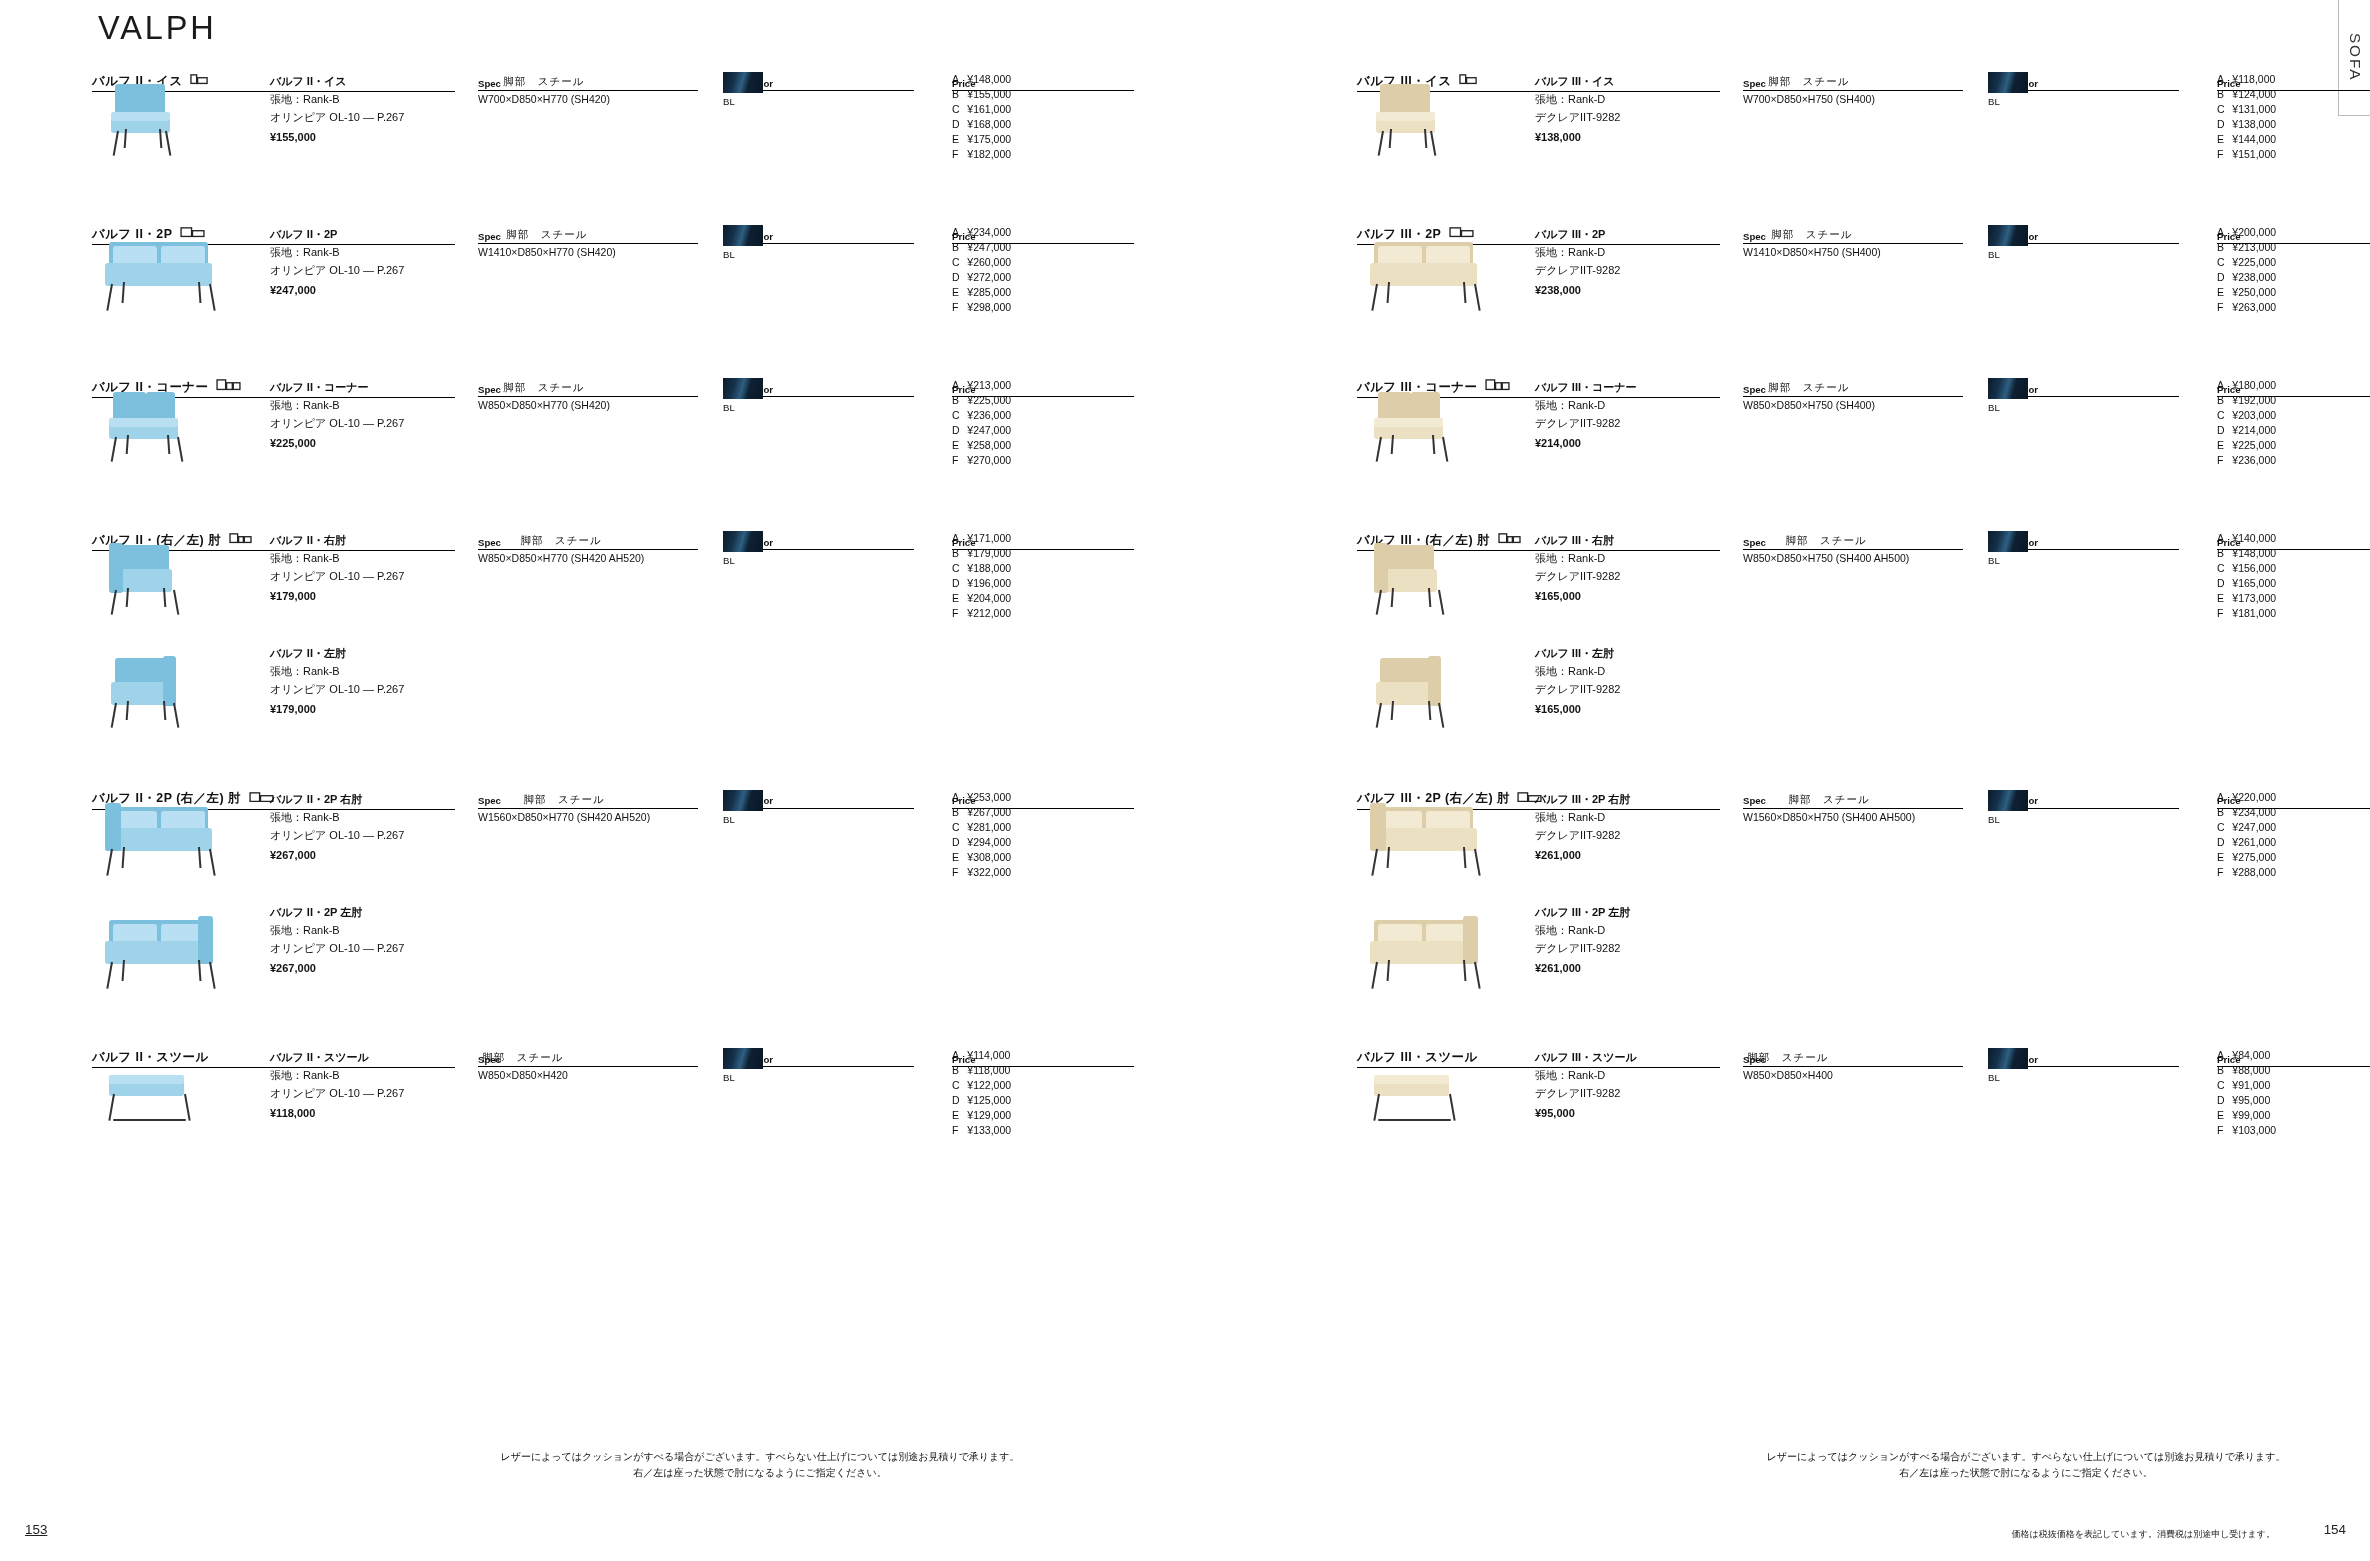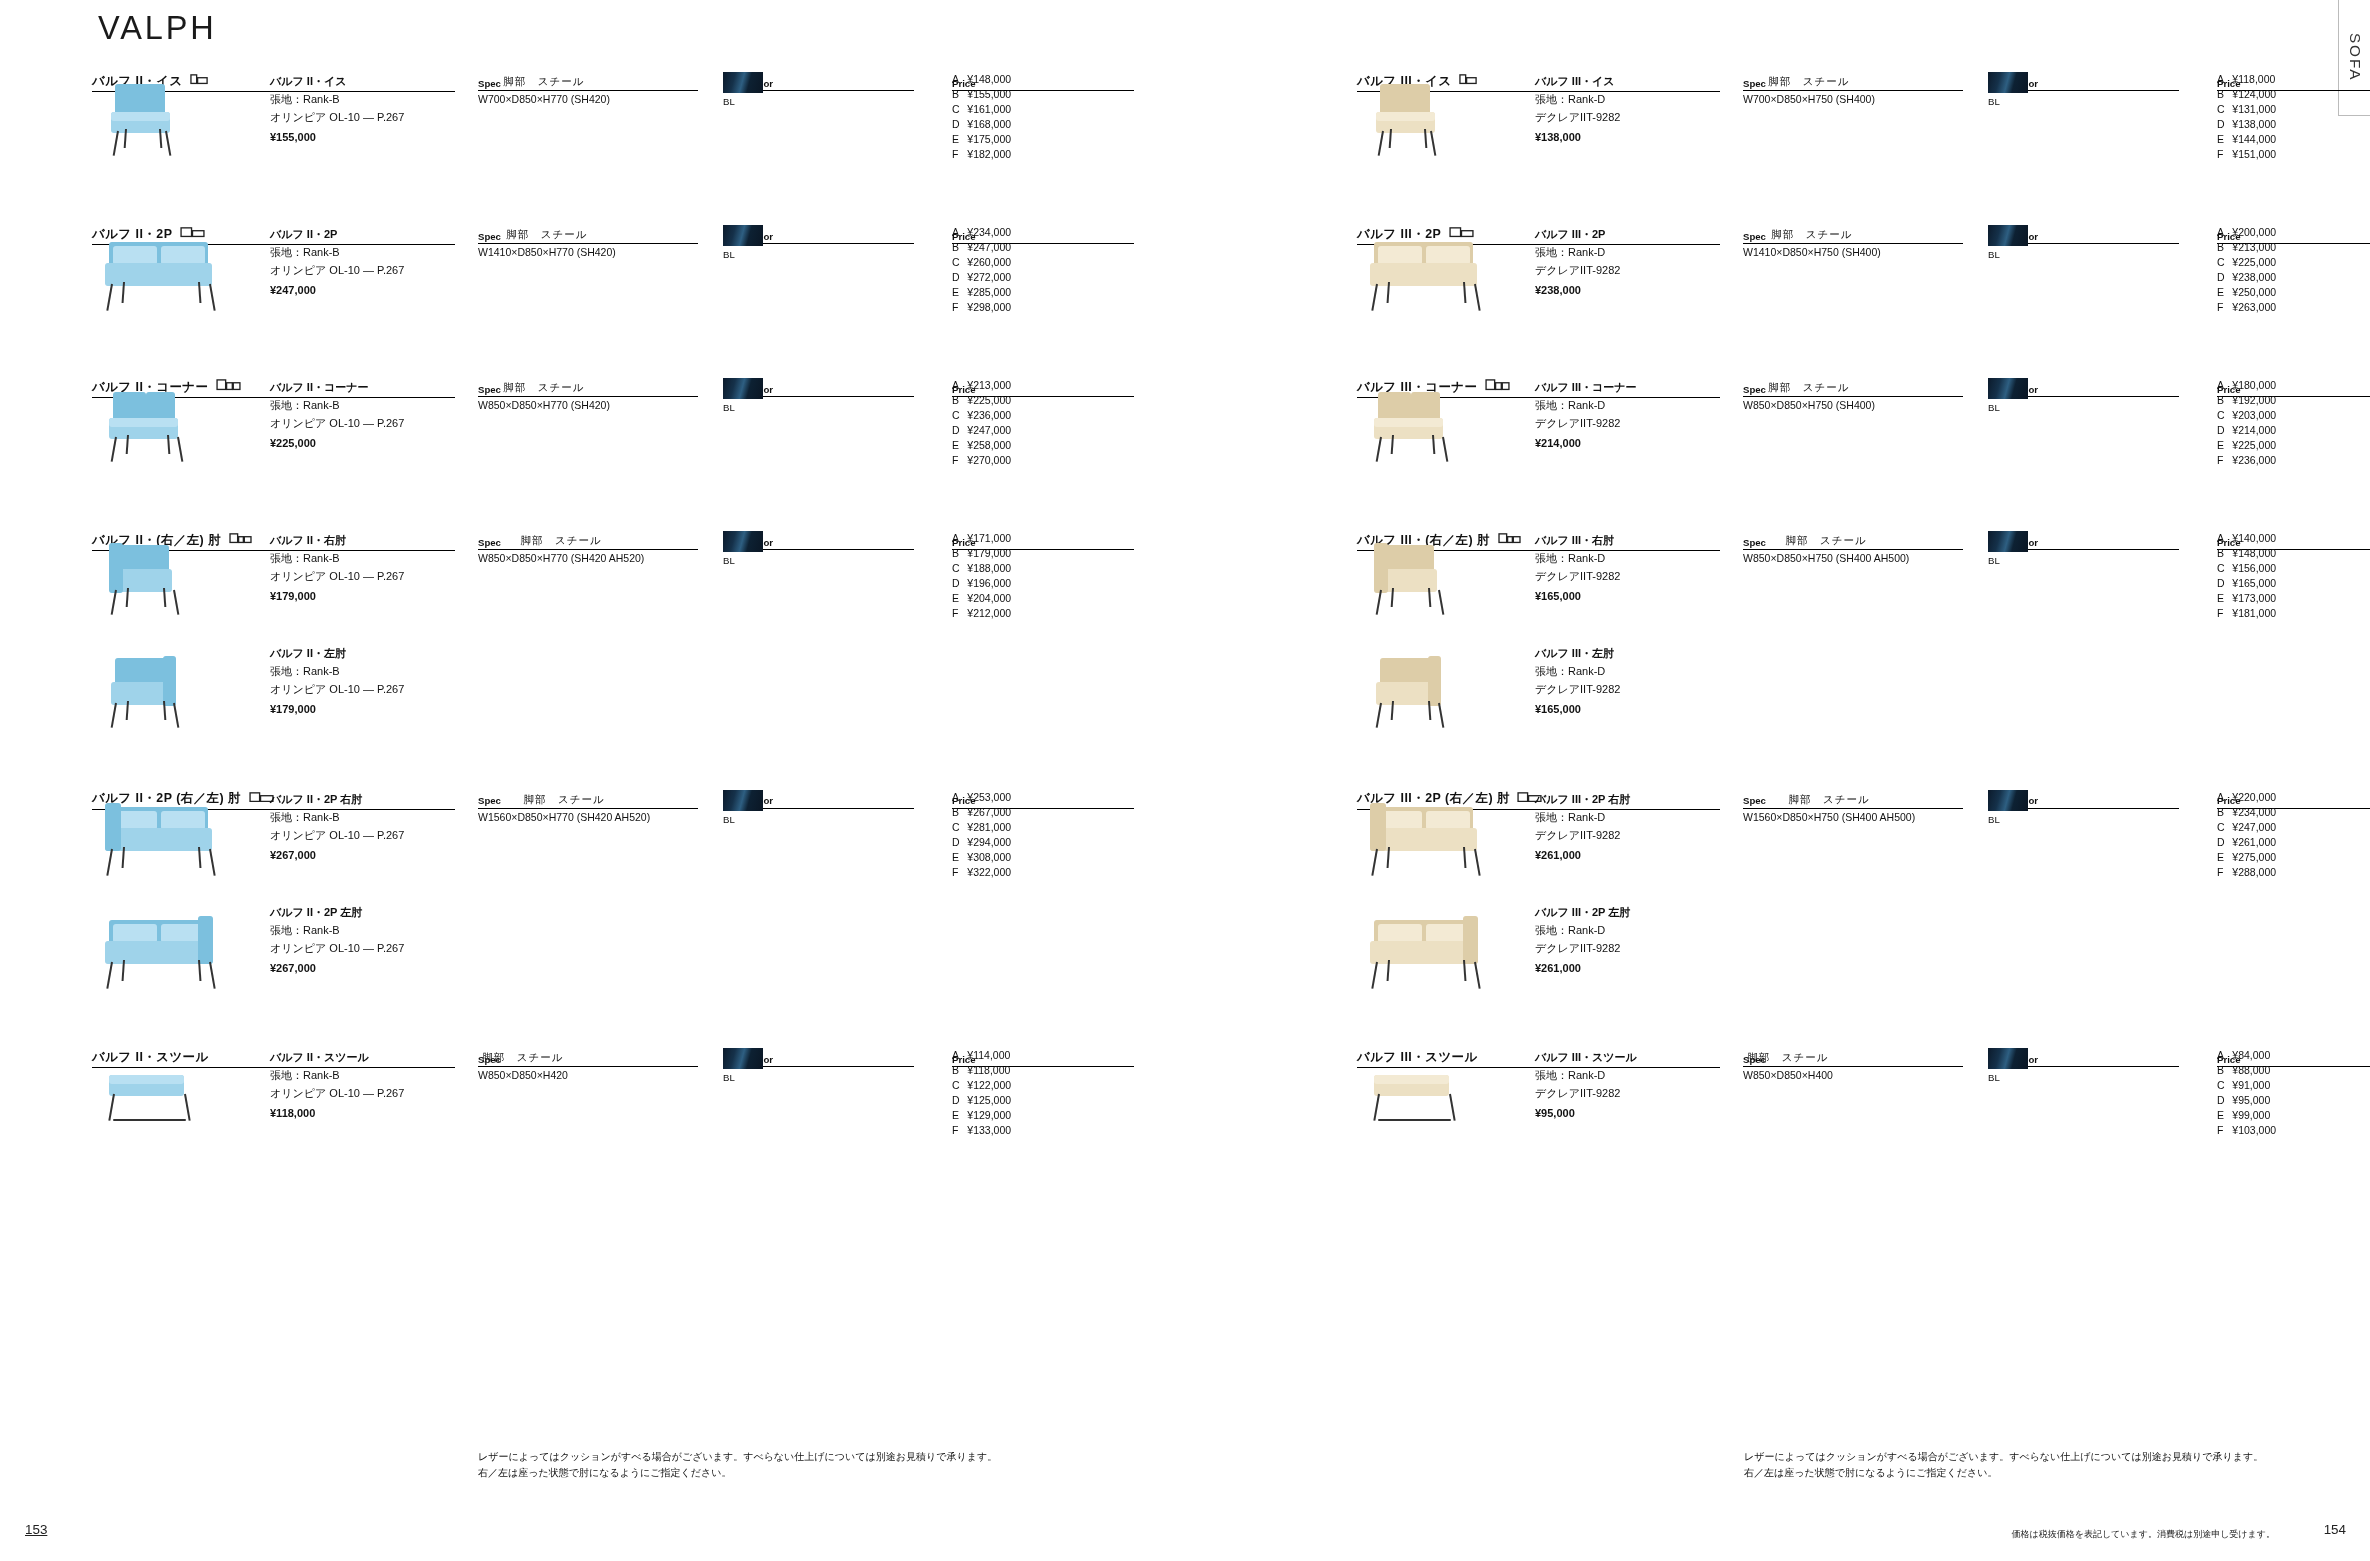--- a/index.html
+++ b/index.html
@@ -62,21 +62,21 @@
   .legscode{font-size:9.6px;margin-top:2.9px;}
   .priceblock{position:absolute;left:860px;top:1.9px;font-size:10.5px;line-height:15px;font-family:"Liberation Sans",sans-serif;}
   .priceblock .row{white-space:pre;}
   .priceblock .g{display:inline-block;width:15.3px;}
 
   
   .sofa{position:relative;width:100%;height:100%;}
 
   
   .note{
-    position:absolute;font-size:10px;line-height:16.3px;color:#111;text-align:left;
+    position:absolute;font-size:10px;line-height:16.3px;color:#111;text-align:center;
   }
   .pageno{position:absolute;bottom:25px;font-size:13.4px;color:#222;}
   .taxnote{position:absolute;right:96px;bottom:21px;font-size:9px;color:#222;text-align:right;line-height:13.4px;}
 </style>
 </head>
 <body>
 
 <div class="page">
 
   <div class="brand-title">VALPH</div>

